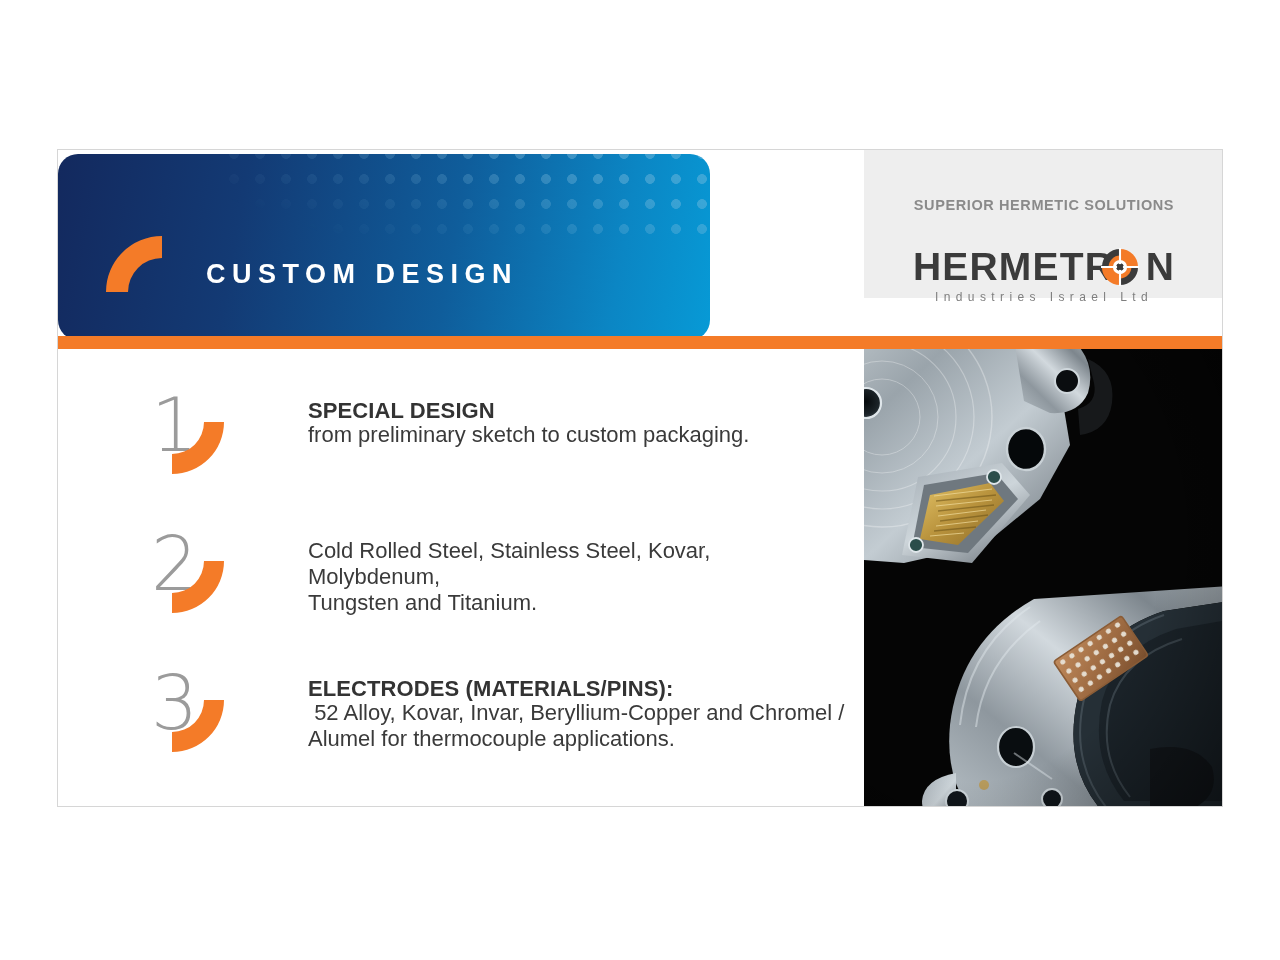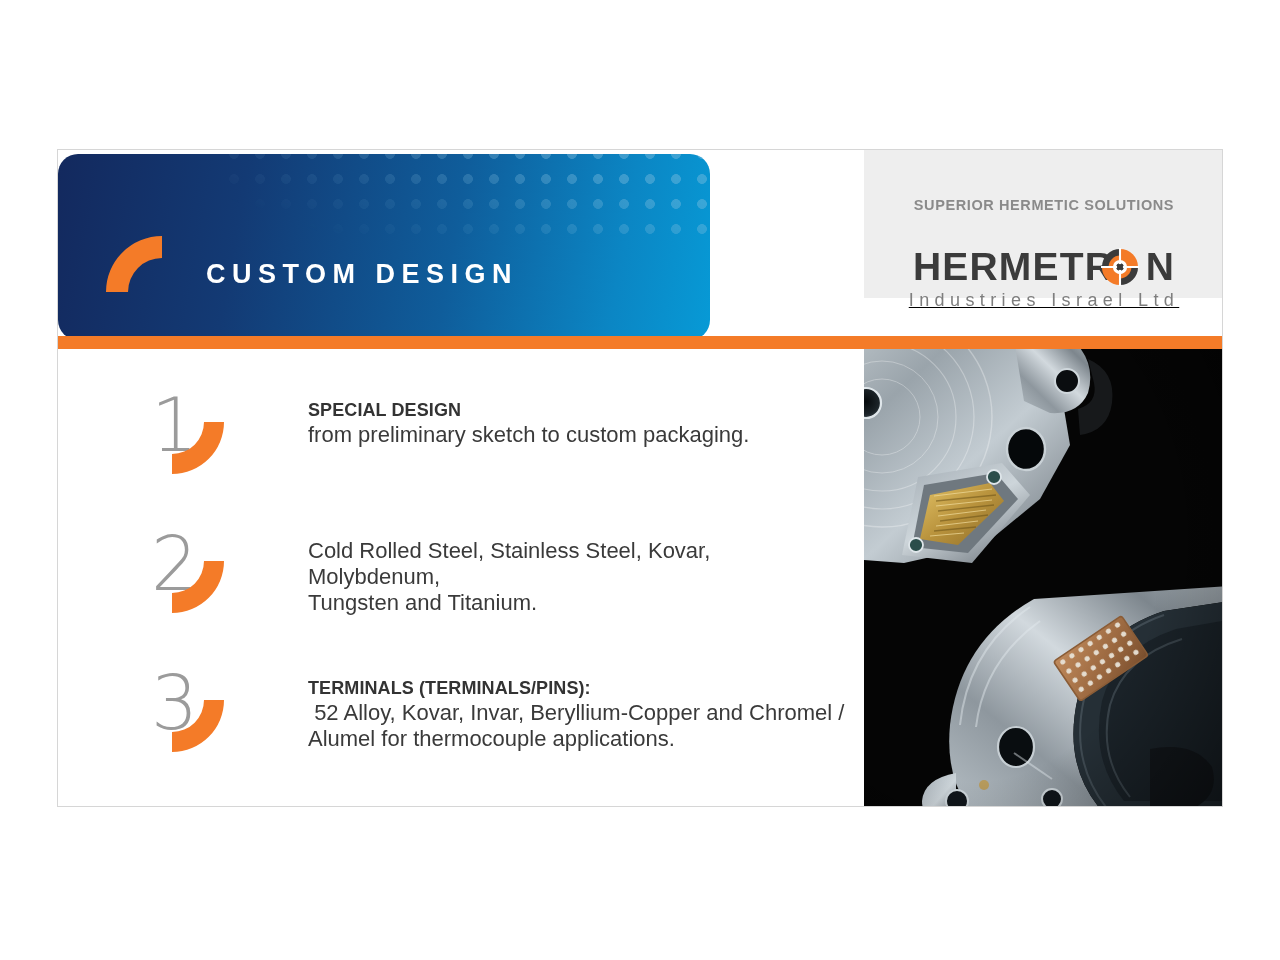--- a/index.html
+++ b/index.html
@@ -103,21 +103,20 @@
     font-weight: bold;
     letter-spacing: 0.6px;
     white-space: nowrap;
   }
 
   #logo-lockup {
     position: absolute;
     left: 0; top: 95px;
     width: 360px;
     text-align: center;
-    text-decoration: underline;
   }
 
   #logo-wordmark {
     position: relative;
     display: inline-block;
     color: #3b3b3b;
     font-size: 39px;
     font-weight: bold;
     letter-spacing: 1.2px;
     line-height: 44px;
@@ -129,21 +128,21 @@
     position: absolute;
     right: 36px;
     top: 3px;
     width: 38px;
     height: 38px;
   }
 
   #logo-sub {
     margin-top: 1px;
     color: #7e7e7e;
-    font-size: 18px;
+    font-size: 12px;
     letter-spacing: 5.4px;
     white-space: nowrap;
   }
 
   
   #orange-rule {
     position: absolute;
     left: 0; top: 186px;
     width: 1166px;
     height: 13px;
@@ -199,21 +198,21 @@
 
   .item-text {
     position: absolute;
     left: 250px;
     top: 6px;
     width: 540px;
   }
 
   .item-heading {
     color: #333333;
-    font-size: 18px;
+    font-size: 22px;
     font-weight: bold;
     letter-spacing: 0.1px;
     line-height: 23px;
     white-space: nowrap;
   }
 
   .item-body {
     color: #3a3a3a;
     font-size: 22px;
     font-weight: normal;
@@ -315,21 +314,21 @@
     </div>
 
     <div class="list-item i2">
       <div class="numeral-box">
         <div class="numeral">3</div>
         <svg class="numeral-swoosh" viewBox="0 0 52 52">
           <path d="M0 52 A52 52 0 0 0 52 0 L32 0 A32 32 0 0 1 0 32 Z" fill="#f47b28"></path>
         </svg>
       </div>
       <div class="item-text">
-        <div class="item-heading">TERMINALS (TERMINALS/PINS):</div>
+        <div class="item-heading">ELECTRODES (MATERIALS/PINS):</div>
         <div class="item-body"> 52 Alloy, Kovar, Invar, Beryllium-Copper and Chromel /
 Alumel for thermocouple applications.</div>
       </div>
     </div>
   </div>
 
   <div id="photo">
     <svg width="360" height="459" viewBox="0 0 360 459">
       <defs>
         <linearGradient id="alum1" x1="0" y1="0" x2="1" y2="1">

